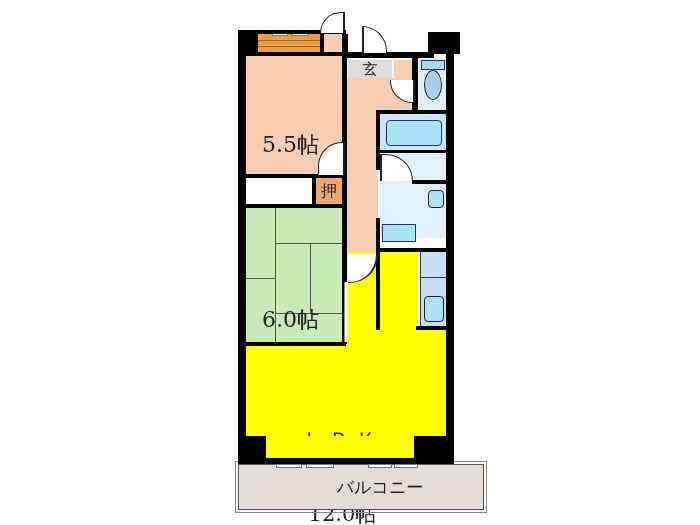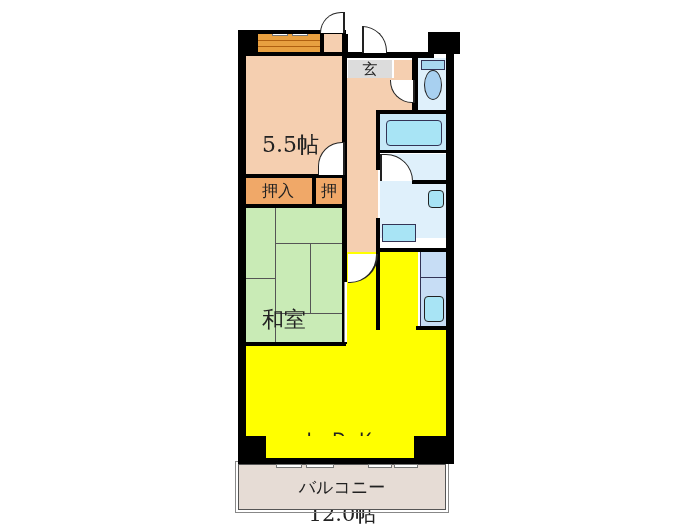--- a/index.html
+++ b/index.html
@@ -21,35 +21,31 @@
     <div>5.5帖</div>
   </div>
 
   <div class="abs" style="left:258px;top:34px;width:62px;height:20px;background:#e8a040;"></div>
   <div class="thin" style="left:258px;top:40px;width:62px;height:1px;background:#b06010;"></div>
   <div class="thin" style="left:258px;top:46px;width:62px;height:1px;background:#b06010;"></div>
   <div class="win" style="left:272px;top:32px;width:14px;height:2px;"></div>
   <div class="win" style="left:292px;top:32px;width:14px;height:2px;"></div>
   <div class="abs" style="left:324px;top:34px;width:18px;height:20px;background:#f5cfb0;"></div>
 
-  <div class="abs" style="left:244px;top:178px;width:68px;height:26px;background:#f0a868;display:flex;align-items:center;justify-content:center;font-size:16px;font-family:'DejaVu Serif',serif;color:#222;">
-    <span>押入</span>
-  </div>
   <div class="abs" style="left:316px;top:178px;width:26px;height:26px;background:#f0a868;display:flex;align-items:center;justify-content:center;font-size:16px;font-family:'DejaVu Serif',serif;color:#222;">
     <span>押</span>
   </div>
 
   <div class="abs" style="left:244px;top:208px;width:100px;height:136px;background:#c9ebb6;"></div>
   <div class="thin" style="left:275px;top:208px;width:1px;height:136px;"></div>
   <div class="thin" style="left:275px;top:243px;width:69px;height:1px;"></div>
   <div class="thin" style="left:244px;top:278px;width:31px;height:1px;"></div>
   <div class="thin" style="left:310px;top:243px;width:1px;height:70px;"></div>
   <div class="thin" style="left:275px;top:313px;width:69px;height:1px;"></div>
   <div class="room-label" style="left:262px;top:255px;font-size:22px;">
-    <div>和室</div>
     <div>6.0帖</div>
   </div>
 
   <div class="abs" style="left:346px;top:78px;width:32px;height:174px;background:#f5cfb0;"></div>
   <div class="abs" style="left:346px;top:78px;width:66px;height:34px;background:#f5cfb0;"></div>
 
   <div class="abs" style="left:348px;top:60px;width:44px;height:18px;background:#dcdcdc;display:flex;align-items:center;justify-content:center;font-size:15px;font-family:'DejaVu Serif',serif;color:#222;">
     <span>玄</span>
   </div>
   <div class="abs" style="left:394px;top:60px;width:18px;height:18px;background:#f5cfb0;"></div>
@@ -69,21 +65,21 @@
   <div class="abs" style="left:244px;top:344px;width:202px;height:92px;background:#ffff00;"></div>
   <div class="abs" style="left:418px;top:328px;width:28px;height:20px;background:#ffff00;"></div>
   <div class="abs" style="left:420px;top:252px;width:26px;height:74px;background:#c7ddf5;border-left:1px solid #335;"></div>
   <div class="thin" style="left:420px;top:277px;width:26px;height:1px;background:#335;"></div>
   <div class="abs" style="left:424px;top:296px;width:18px;height:24px;background:#a8e4f5;border:1px solid #222;border-radius:4px;"></div>
   <div class="room-label" style="left:302px;top:378px;font-size:21px;text-align:center;">
     <div style="letter-spacing:6px;">ＬＤＫ</div>
     <div>12.0帖</div>
   </div>
 
-  <div class="abs" style="left:238px;top:464px;width:206px;height:44px;background:#e6dcd5;border:1px solid #555;outline:1px solid #888;outline-offset:2px;display:flex;align-items:center;justify-content:center;font-size:17px;font-family:'DejaVu Sans',sans-serif;color:#222;">
+  <div class="abs" style="left:238px;top:464px;width:206px;height:44px;background:#e6dcd5;border:1px solid #555;outline:1px solid #888;outline-offset:2px;display:flex;align-items:center;justify-content:center;font-size:17px;font-family:'DejaVu Sans',sans-serif;color:#222;padding-left:38px;">
     <span>バルコニー</span>
   </div>
 
   <div class="wall" style="left:238px;top:30px;width:8px;height:434px;"></div>
   <div class="wall" style="left:238px;top:30px;width:108px;height:4px;"></div>
   <div class="wall" style="left:238px;top:30px;width:20px;height:24px;"></div>
   <div class="wall" style="left:320px;top:34px;width:4px;height:20px;"></div>
   <div class="wall" style="left:342px;top:34px;width:6px;height:20px;"></div>
   <div class="wall" style="left:244px;top:52px;width:104px;height:4px;"></div>
   <div class="wall" style="left:346px;top:52px;width:88px;height:6px;"></div>

